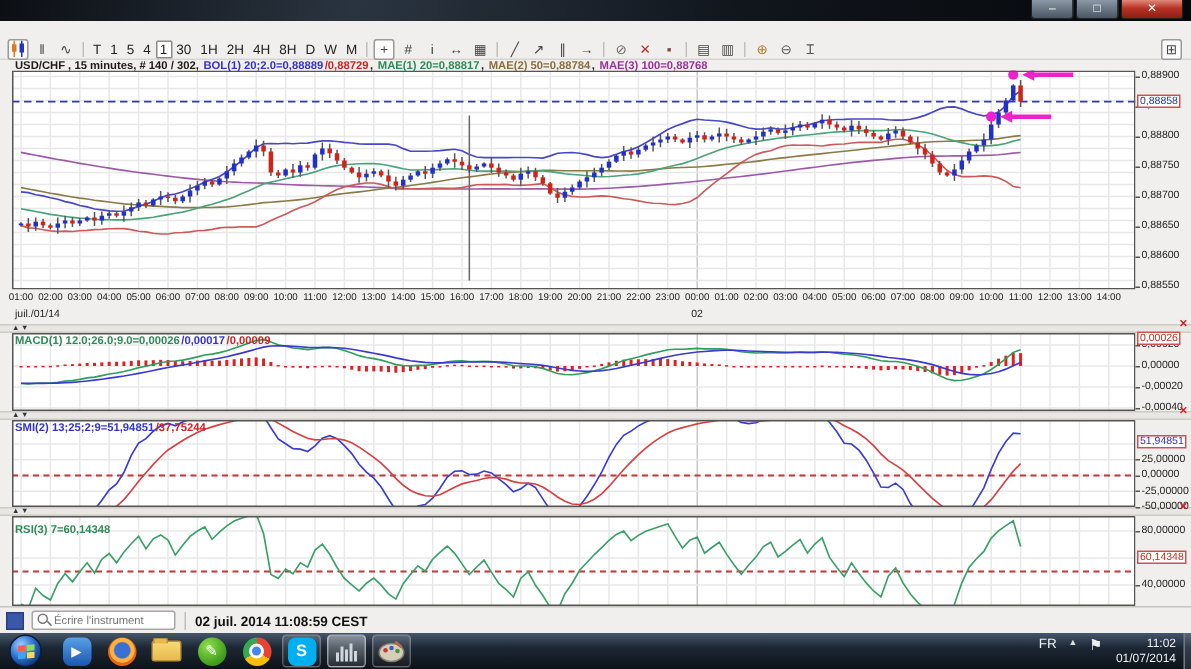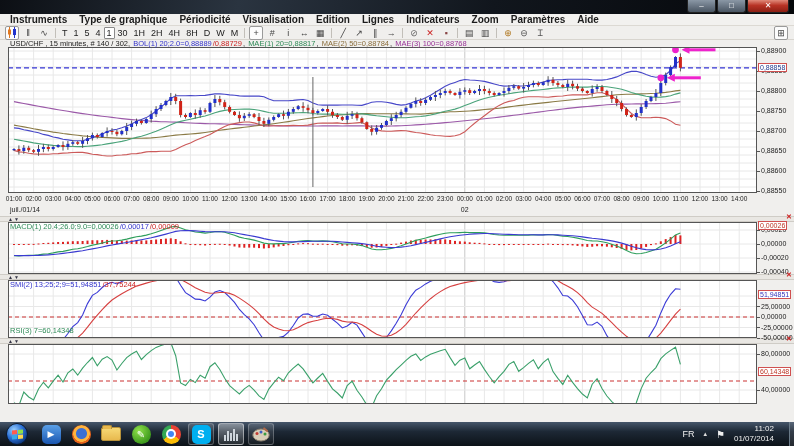--- a/index.html
+++ b/index.html
@@ -22,21 +22,21 @@
     border-bottom:1px solid #d8d5cf;display:flex;align-items:center;padding-left:4px;box-sizing:border-box;}
   .tbtn{min-width:12px;height:12px;line-height:12px;text-align:center;font-size:9px;color:#444;
     margin:0 1px;border:1px solid transparent;border-radius:2px;}
   .tbtn.sel{border:1px solid #9a9a9a;background:#fcfcfc;}
   .tfbtn{font-size:9px;color:#222;padding:0 2px;margin:0;border:1px solid transparent;}
   .tfbtn.sel{border:1px solid #8a8a8a;background:#fff;border-radius:1px;}
   .tsep{width:1px;height:10px;background:#c2bfb9;margin:0 3px;}
   .tb-right{margin-left:auto;margin-right:6px;}
   
   .plotsvg{position:absolute;left:8px;}
-  .plabel{position:absolute;left:10px;font-size:7.5px;white-space:nowrap;z-index:4;}
+  .plabel{position:absolute;left:10px;font-size:7.5px;white-space:nowrap;z-index:4;font-weight:bold;}
   .plabel span{margin-right:1px;}
   .axlabel{position:absolute;left:761px;font-size:7px;color:#222;white-space:nowrap;z-index:2;}
   .axlabel::before{content:"";position:absolute;left:-4px;top:50%;width:3px;height:1px;background:#555;}
   .axbox{position:absolute;left:758px;font-size:7px;background:#fff;border:1px solid #d05050;
     padding:0 1px;white-space:nowrap;z-index:3;}
   .timelabel{position:absolute;width:24px;text-align:center;font-size:6.5px;color:#222;}
   .datelabel{position:absolute;font-size:7px;color:#222;}
   .splitter{position:absolute;left:0;width:794px;height:6px;background:#e9e7e3;
     border-top:1px solid #cfccc6;border-bottom:1px solid #cfccc6;box-sizing:border-box;}
   .splitter .tri{position:absolute;left:8px;top:-1px;font-size:5px;color:#334;letter-spacing:1px;}
@@ -61,51 +61,39 @@
   .orb{position:relative;width:22px;height:22px;border-radius:50%;margin:0 8px 0 6px;
     background:radial-gradient(circle at 35% 30%,#9ad0ff,#2a6fd4 45%,#0a2f6e 82%);
     border:1px solid #0a1a30;box-sizing:border-box;}
   .orb .flag{position:absolute;left:5px;top:6px;display:grid;grid-template-columns:5px 5px;grid-gap:1px;transform:skewY(-6deg);}
   .orb .flag i{display:block;width:5px;height:4px;}
   .ticon{position:relative;width:26px;height:22px;display:flex;align-items:center;justify-content:center;margin:0 2px;}
   .ticon.framed{border:1px solid rgba(255,255,255,0.25);border-radius:3px;
     background:linear-gradient(rgba(255,255,255,0.14),rgba(255,255,255,0.03));box-sizing:border-box;}
   .ticon.active{background:linear-gradient(rgba(255,255,255,0.38),rgba(255,255,255,0.10));
     border:1px solid rgba(255,255,255,0.45);}
-  .tray{margin-left:auto;display:flex;align-items:center;gap:9px;padding-right:20px;}
+  .tray{margin-left:auto;display:flex;gap:9px;padding-right:10px;}
   .tray .txt{color:#f0f0f0;font-size:9px;}
   .tray .chev{color:#ddd;font-size:7px;}
   .tray .flagicon{color:#eee;font-size:10px;}
   .clock{text-align:right;color:#f0f0f0;font-size:8px;line-height:1.25;}
   .showdesk{position:absolute;right:0;top:0;width:5px;height:24px;background:rgba(255,255,255,0.10);
     border-left:1px solid #6a7a88;box-sizing:border-box;}
 </style>
 </head>
 <body>
 
 <div id="app">
   <div class="titlebar">
     <div class="winbtns" id="winbtns">
         <div class="winbtn">–</div>
         <div class="winbtn">□</div>
         <div class="winbtn close">✕</div>
       </div>
   </div>
-  <div class="menubar" id="menubar">
-      <div class="menuitem">Instruments</div>
-      <div class="menuitem">Type de graphique</div>
-      <div class="menuitem">Périodicité</div>
-      <div class="menuitem">Visualisation</div>
-      <div class="menuitem">Edition</div>
-      <div class="menuitem">Lignes</div>
-      <div class="menuitem">Indicateurs</div>
-      <div class="menuitem">Zoom</div>
-      <div class="menuitem">Paramètres</div>
-      <div class="menuitem">Aide</div>
-    </div>
   <div class="toolbar" id="toolbar">
       <div class="tbtn sel"><svg width="12" height="11" viewBox="0 0 12 11">
           <line x1="3.5" y1="0" x2="3.5" y2="11" stroke="#e07820"></line>
           <rect x="2" y="2.5" width="3" height="5" fill="#e07820"></rect>
           <line x1="8.5" y1="0" x2="8.5" y2="11" stroke="#2233cc"></line>
           <rect x="7" y="2" width="3" height="6" fill="#2233cc"></rect>
         </svg></div>
       <div class="tbtn">‖</div>
       <div class="tbtn">∿</div>
       <div class="tsep"></div>
@@ -726,21 +714,21 @@
         <rect x="646.9" y="21.4" width="2" height="1.0" fill="#dd2222"></rect>
         <rect x="651.8" y="19.3" width="2" height="2.7" fill="#dd2222"></rect>
         <rect x="656.7" y="17.1" width="2" height="4.9" fill="#dd2222"></rect>
         <rect x="661.6" y="15.1" width="2" height="6.9" fill="#dd2222"></rect>
         <rect x="666.5" y="13.0" width="2" height="9.0" fill="#dd2222"></rect>
         <rect x="671.4" y="13.4" width="2" height="8.6" fill="#dd2222"></rect>
         <polyline fill="none" stroke="#2e9e5b" stroke-width="1.1" points="6.0,33.7 10.9,33.9 15.8,33.5 20.7,33.4 25.6,33.4 30.5,32.9 35.4,32.1 40.3,31.7 45.2,30.9 50.1,29.9 55.0,29.4 59.9,28.4 64.8,27.3 69.7,26.7 74.6,25.7 79.5,24.5 84.4,23.1 89.3,22.2 94.2,21.0 99.1,19.8 104.0,19.0 108.9,18.7 113.8,18.1 118.7,17.1 123.6,15.9 128.5,14.7 133.4,14.1 138.3,13.1 143.2,11.8 148.1,10.2 153.0,8.5 157.9,6.7 162.8,5.0 167.7,4.4 172.6,6.0 177.5,7.8 182.4,8.8 187.3,10.0 192.2,10.4 197.1,11.1 202.0,10.5 206.9,9.6 211.8,9.5 216.7,10.3 221.6,11.7 226.5,13.3 231.4,15.1 236.3,16.3 241.2,17.1 246.1,18.1 251.0,19.5 255.9,21.1 260.8,21.7 265.7,21.9 270.6,21.6 275.5,21.6 280.4,21.0 285.3,20.2 290.2,19.2 295.1,18.7 300.0,18.6 304.9,19.0 309.8,19.1 314.7,18.9 319.6,19.1 324.5,19.8 329.4,20.7 334.3,21.8 339.2,22.0 344.1,22.0 349.0,22.6 353.9,23.6 358.8,25.3 363.7,27.0 368.6,27.7 373.5,27.8 378.4,27.2 383.3,26.4 388.2,25.2 393.1,23.8 398.0,22.1 402.9,20.2 407.8,18.4 412.7,17.2 417.6,16.0 422.5,14.6 427.4,13.4 432.3,12.3 437.2,11.2 442.1,10.8 447.0,10.8 451.9,10.6 456.8,10.3 461.7,10.6 466.6,10.6 471.5,10.6 476.4,10.9 481.3,11.6 486.2,12.5 491.1,13.0 496.0,13.3 500.9,13.2 505.8,12.9 510.7,13.2 515.6,13.2 520.5,13.1 525.4,12.8 530.3,13.0 535.2,12.9 540.1,12.5 545.0,12.8 549.9,13.4 554.8,14.2 559.7,14.5 564.6,15.2 569.5,16.1 574.4,17.3 579.3,18.5 584.2,18.9 589.1,19.0 594.0,19.7 598.9,20.8 603.8,22.2 608.7,23.9 613.6,26.1 618.5,28.5 623.4,30.7 628.3,31.7 633.2,31.5 638.1,30.5 643.0,29.0 647.9,27.2 652.8,24.3 657.7,20.9 662.6,17.1 667.5,12.9 672.4,11.1"></polyline>
         <polyline fill="none" stroke="#3a3ad0" stroke-width="1.1" points="6.0,33.5 10.9,33.6 15.8,33.6 20.7,33.6 25.6,33.5 30.5,33.4 35.4,33.2 40.3,32.9 45.2,32.5 50.1,32.0 55.0,31.4 59.9,30.8 64.8,30.1 69.7,29.4 74.6,28.7 79.5,27.8 84.4,26.9 89.3,26.0 94.2,25.0 99.1,23.9 104.0,23.0 108.9,22.1 113.8,21.3 118.7,20.5 123.6,19.5 128.5,18.6 133.4,17.7 138.3,16.8 143.2,15.8 148.1,14.6 153.0,13.4 157.9,12.1 162.8,10.7 167.7,9.4 172.6,8.7 177.5,8.5 182.4,8.6 187.3,8.9 192.2,9.2 197.1,9.6 202.0,9.7 206.9,9.7 211.8,9.7 216.7,9.8 221.6,10.2 226.5,10.8 231.4,11.7 236.3,12.6 241.2,13.5 246.1,14.4 251.0,15.4 255.9,16.6 260.8,17.6 265.7,18.5 270.6,19.1 275.5,19.6 280.4,19.9 285.3,19.9 290.2,19.8 295.1,19.6 300.0,19.4 304.9,19.3 309.8,19.3 314.7,19.2 319.6,19.2 324.5,19.3 329.4,19.6 334.3,20.0 339.2,20.4 344.1,20.7 349.0,21.1 353.9,21.6 358.8,22.3 363.7,23.3 368.6,24.2 373.5,24.9 378.4,25.3 383.3,25.6 388.2,25.5 393.1,25.1 398.0,24.5 402.9,23.7 407.8,22.6 412.7,21.5 417.6,20.4 422.5,19.3 427.4,18.1 432.3,16.9 437.2,15.8 442.1,14.8 447.0,14.0 451.9,13.3 456.8,12.7 461.7,12.3 466.6,11.9 471.5,11.7 476.4,11.5 481.3,11.5 486.2,11.7 491.1,12.0 496.0,12.2 500.9,12.4 505.8,12.5 510.7,12.7 515.6,12.8 520.5,12.8 525.4,12.8 530.3,12.9 535.2,12.9 540.1,12.8 545.0,12.8 549.9,12.9 554.8,13.2 559.7,13.5 564.6,13.8 569.5,14.3 574.4,14.9 579.3,15.6 584.2,16.3 589.1,16.8 594.0,17.4 598.9,18.1 603.8,18.9 608.7,19.9 613.6,21.1 618.5,22.6 623.4,24.2 628.3,25.7 633.2,26.9 638.1,27.6 643.0,27.9 647.9,27.7 652.8,27.0 657.7,25.8 662.6,24.1 667.5,21.8 672.4,19.7"></polyline>
         <rect x="0.5" y="0.5" width="748" height="51" fill="none" stroke="#555555" stroke-width="1"></rect>
       </svg>
-      <div class="plabel" style="top: 222px;"><span style="color: rgb(46, 139, 87);">MACD(1) 20.4;26.0;9.0=0,00026</span><span style="color: rgb(51, 51, 204);">/0,00017</span><span style="color: rgb(204, 34, 34);">/0,00009</span></div>
+      <div class="plabel" style="top: 222px;"><span style="color: rgb(46, 139, 87);">MACD(1) 12.0;26.0;9.0=0,00026</span><span style="color: rgb(51, 51, 204);">/0,00017</span><span style="color: rgb(204, 34, 34);">/0,00009</span></div>
       <div class="axlabel" style="top: 226px;">0,00020</div>
       <div class="axlabel" style="top: 240px;">0,00000</div>
       <div class="axlabel" style="top: 254px;">-0,00020</div>
       <div class="axlabel" style="top: 268px;">-0,00040</div>
       <div class="axbox" style="top: 220.8px; color: rgb(187, 51, 34);">0,00026</div>
       <div class="splitter" style="top: 274px;">
         <span class="tri">▲▼</span>
       </div>
       <div class="panelx" style="top: 271px;">✕</div>
       <svg class="plotsvg" style="top:280px" width="749" height="58" xmlns="http://www.w3.org/2000/svg">
@@ -842,26 +830,35 @@
         <line x1="692" y1="0" x2="692" y2="60" stroke="#e8e8e8" stroke-width="1"></line>
         <line x1="711.6" y1="0" x2="711.6" y2="60" stroke="#e8e8e8" stroke-width="1"></line>
         <line x1="731.2" y1="0" x2="731.2" y2="60" stroke="#e8e8e8" stroke-width="1"></line>
         <line x1="0" y1="10" x2="749" y2="10" stroke="#e8e8e8" stroke-width="1"></line>
         <line x1="0" y1="28" x2="749" y2="28" stroke="#e8e8e8" stroke-width="1"></line>
         <line x1="0" y1="46" x2="749" y2="46" stroke="#e8e8e8" stroke-width="1"></line>
         <line x1="0" y1="37" x2="749" y2="37" stroke="#cc3333" stroke-width="1.2" stroke-dasharray="4,3"></line>
         <polyline fill="none" stroke="#3aa06a" stroke-width="1.1" points="6.0,58.7 10.9,61.7 15.8,48.1 20.7,53.0 25.6,56.0 30.5,45.0 35.4,38.3 40.3,43.9 45.2,37.2 50.1,31.2 55.0,38.0 59.9,28.8 64.8,25.0 69.7,31.2 74.6,24.1 79.5,18.5 84.4,13.5 89.3,21.8 94.2,15.2 99.1,12.6 104.0,16.1 108.9,26.0 113.8,19.5 118.7,13.6 123.6,10.0 128.5,7.3 133.4,15.5 138.3,10.7 143.2,6.6 148.1,3.4 153.0,1.5 157.9,0.0 162.8,-1.3 167.7,11.7 172.6,39.0 177.5,41.6 182.4,35.4 187.3,38.6 192.2,31.2 197.1,34.1 202.0,22.7 206.9,18.8 211.8,25.5 216.7,34.3 221.6,41.6 226.5,45.9 231.4,49.9 236.3,44.8 241.2,41.4 246.1,46.1 251.0,51.9 255.9,55.4 260.8,45.1 265.7,38.9 270.6,33.2 275.5,36.8 280.4,28.8 285.3,24.2 290.2,20.0 295.1,24.9 300.0,31.9 304.9,39.0 309.8,34.0 314.7,29.4 319.6,37.4 324.5,44.9 329.4,49.0 334.3,54.0 339.2,41.5 344.1,37.2 349.0,46.2 353.9,53.0 358.8,60.9 363.7,63.4 368.6,51.8 373.5,44.8 378.4,36.2 383.3,31.0 388.2,25.7 393.1,21.1 398.0,16.3 402.9,12.3 407.8,10.0 412.7,16.4 417.6,12.9 422.5,10.2 427.4,8.5 432.3,6.8 437.2,5.3 442.1,13.6 447.0,21.4 451.9,16.2 456.8,14.0 461.7,24.8 466.6,21.0 471.5,17.5 476.4,25.4 481.3,32.5 486.2,38.8 491.1,32.7 496.0,27.4 500.9,20.4 505.8,17.5 510.7,27.3 515.6,23.6 520.5,19.4 525.4,15.7 530.3,24.7 535.2,18.7 540.1,14.6 545.0,27.6 549.9,34.4 554.8,40.4 559.7,31.2 564.6,38.4 569.5,44.6 574.4,50.0 579.3,53.9 584.2,40.2 589.1,34.7 594.0,44.6 598.9,52.0 603.8,57.6 608.7,62.0 613.6,66.8 618.5,70.1 623.4,71.0 628.3,58.8 633.2,44.6 638.1,34.2 643.0,28.5 647.9,23.6 652.8,14.7 657.7,9.9 662.6,6.4 667.5,3.2 672.4,20.4"></polyline>
         <rect x="0.5" y="0.5" width="748" height="59" fill="none" stroke="#555555" stroke-width="1"></rect>
       </svg>
-      <div class="plabel" style="top: 326px;"><span style="color: rgb(46, 139, 87);">RSI(3) 7=60,14348</span></div>
+      <div class="plabel" style="top: 348px;"><span style="color: rgb(46, 139, 87);">RSI(3) 7=60,14348</span></div>
       <div class="axlabel" style="top: 350px;">80,00000</div>
       <div class="axlabel" style="top: 386px;">40,00000</div>
       <div class="axbox" style="top: 366.871px; color: rgb(187, 51, 34);">60,14348</div>
     </div>
 
+  <div class="statusbar">
+    <div class="blue-square"></div>
+    <div class="searchbox">
+      <span class="mag"></span>
+      <input placeholder="Écrire l'instrument" style="">
+    </div>
+    <div class="sb-sep"></div>
+    <div class="sb-date">02 juil. 2014 11:08:59 CEST</div>
+  </div>
 
   <div class="taskbar">
     <div class="orb">
       <span class="flag">
         <i style="background:#ff5b4d"></i>
           <i style="background:#8ee04a"></i>
           <i style="background:#37a9e8"></i>
           <i style="background:#ffd84d"></i>
       </span>
     </div>

